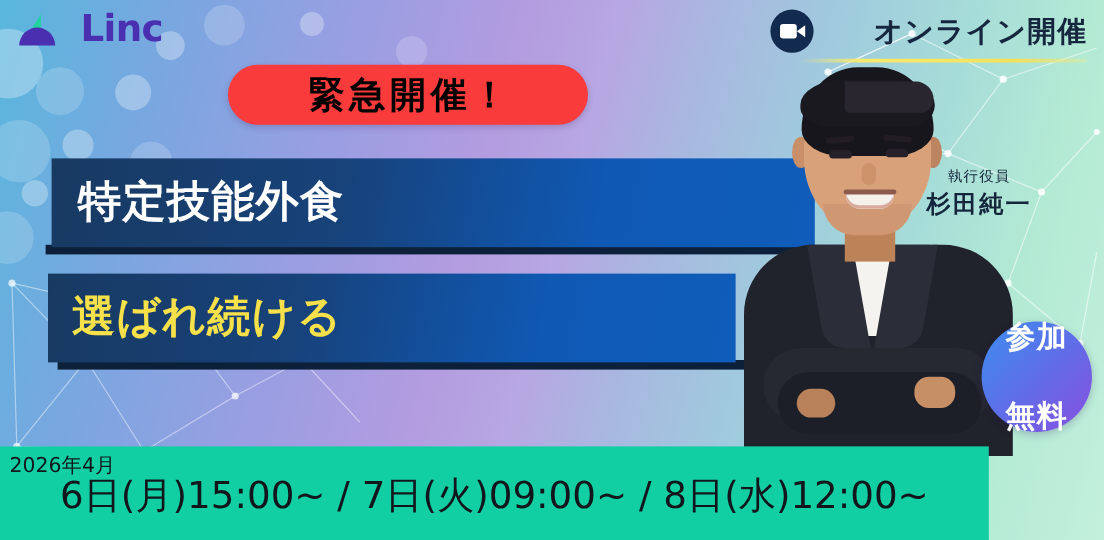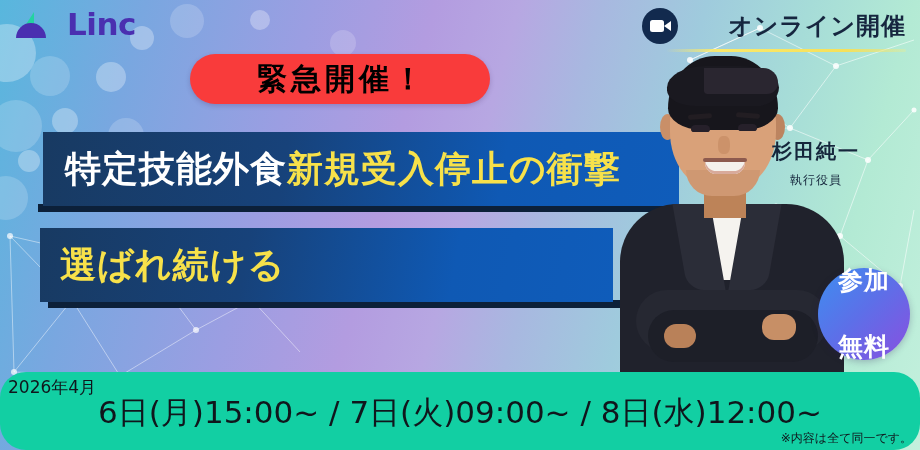--- a/index.html
+++ b/index.html
@@ -136,21 +136,21 @@
   
   #free-badge{
     position:absolute;left:818px;top:268px;width:92px;height:92px;border-radius:50%;
     background:linear-gradient(135deg,#3d8ef0 0%,#5d6fe8 48%,#8a4fe0 100%);
     display:flex;flex-direction:column;align-items:center;justify-content:space-between;
     box-shadow:0 2px 7px rgba(40,20,80,.25);
   }
   #free-badge span{color:#fff;font-size:25px;font-weight:bold;line-height:1.06;
     font-family:"DejaVu Sans",sans-serif;letter-spacing:1px;}
   
-  #bottom-bar{position:absolute;left:0;bottom:0;width:920px;height:78px;background:#12cfa3;border-radius:26px;}
+  #bottom-bar{position:absolute;left:0;bottom:0;width:824px;height:78px;background:#12cfa3;}
   #year-month{position:absolute;left:8px;top:4px;font-size:17px;color:#10161c;
     font-family:"DejaVu Sans",sans-serif;letter-spacing:0;}
   #dates{position:absolute;left:0;right:0;top:20px;text-align:center;
     font-size:31px;color:#10161c;font-family:"DejaVu Sans",sans-serif;
     letter-spacing:0;white-space:nowrap;}
   #note{position:absolute;right:8px;bottom:3px;font-size:12px;color:#10161c;
     font-family:"DejaVu Sans",sans-serif;letter-spacing:0;}
 </style>
 </head>
 <body>
@@ -231,21 +231,20 @@
   </div>
   <div id="online-underline"></div>
 
   <div id="urgent-pill">
     <span>緊急開催！</span>
   </div>
 
   <div id="band1-shadow" class="band-shadow"></div>
   <div id="band1" class="band">
     <span class="head-txt w">特定技能外食</span>
-      <span class="head-txt y" style="padding-left:0">新規受入停止の衝撃</span>
   </div>
 
   <div id="band2-shadow" class="band-shadow"></div>
   <div id="band2" class="band">
     <span class="head-txt y">選ばれ続ける</span>
   </div>
 
   <div id="photo">
     <div class="ph" id="ph-jacket"></div>
     <div class="ph" id="ph-shirt"></div>
@@ -266,28 +265,27 @@
     <div class="ph" id="ph-nose"></div>
     <div class="ph" id="ph-mouth"></div>
     <div class="ph" id="ph-mouth-line"></div>
     <div class="ph" id="ph-arm"></div>
     <div class="ph" id="ph-arm2"></div>
     <div class="ph" id="ph-hand-l"></div>
     <div class="ph" id="ph-hand-r"></div>
   </div>
 
   <div id="speaker">
+    <div id="speaker-title">執行役員</div>
     <div id="speaker-name">杉田純一</div>
-    <div id="speaker-title">執行役員</div>
   </div>
 
   <div id="free-badge">
     <span>参加</span>
     <span>無料</span>
   </div>
 
   <div id="bottom-bar">
     <div id="year-month">2026年4月</div>
     <div id="dates">6日(月)15:00~ / 7日(火)09:00~ /  8日(水)12:00~</div>
-    <div id="note">※内容は全て同一です。</div>
   </div>
 
 </div>
 
 </body></html>

